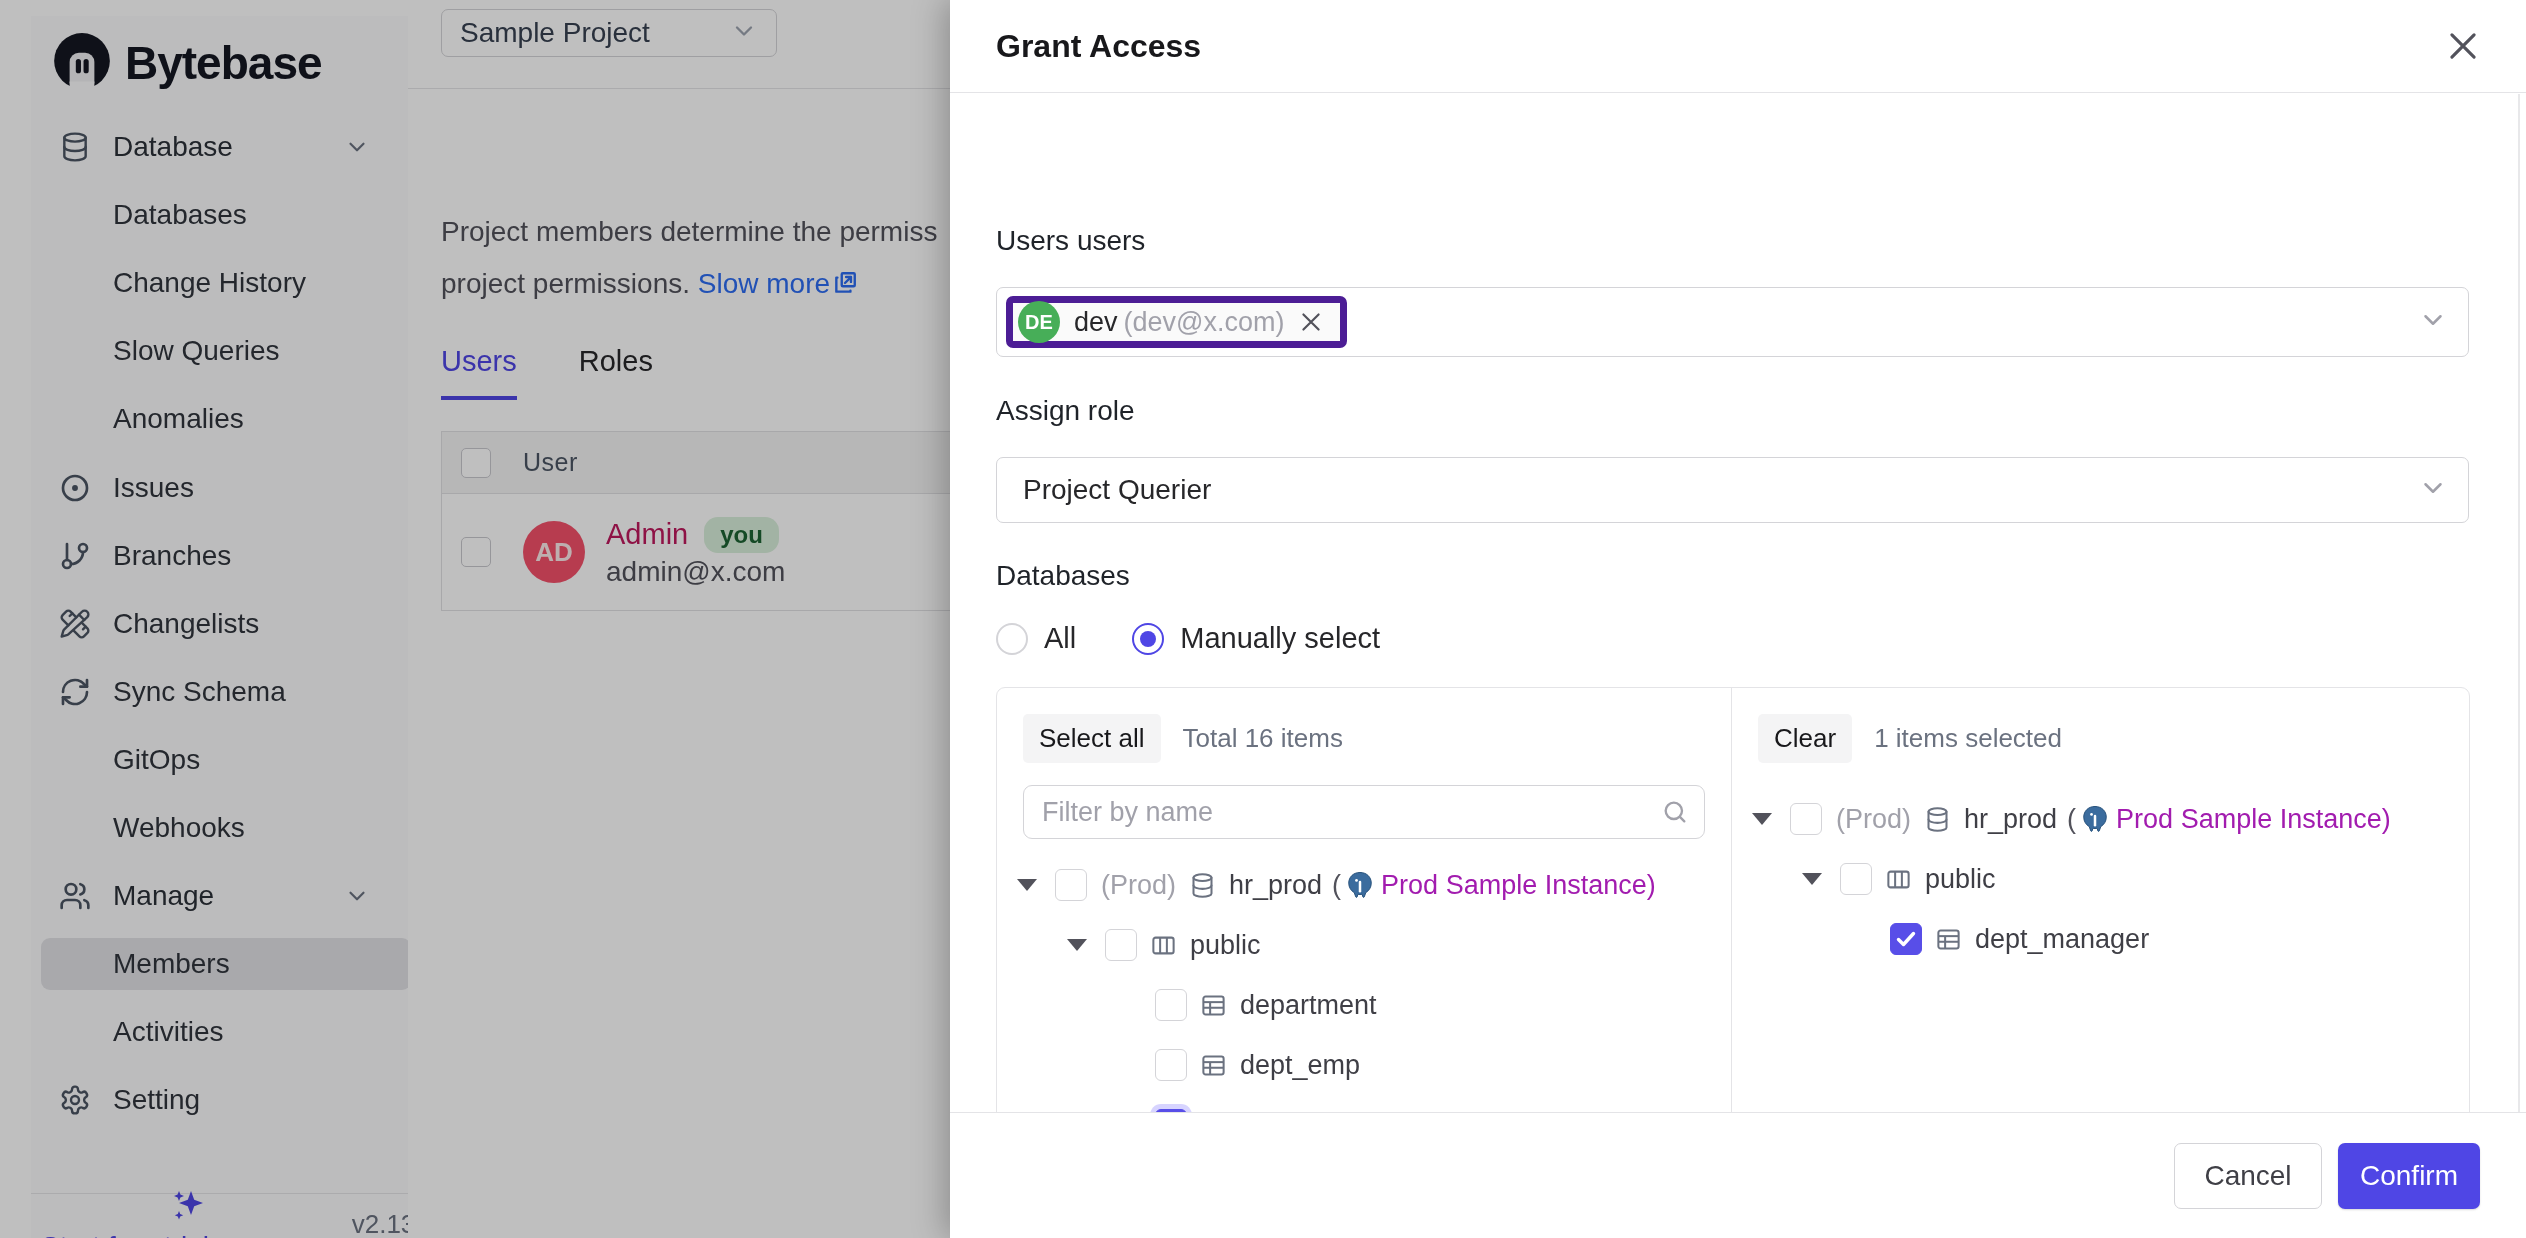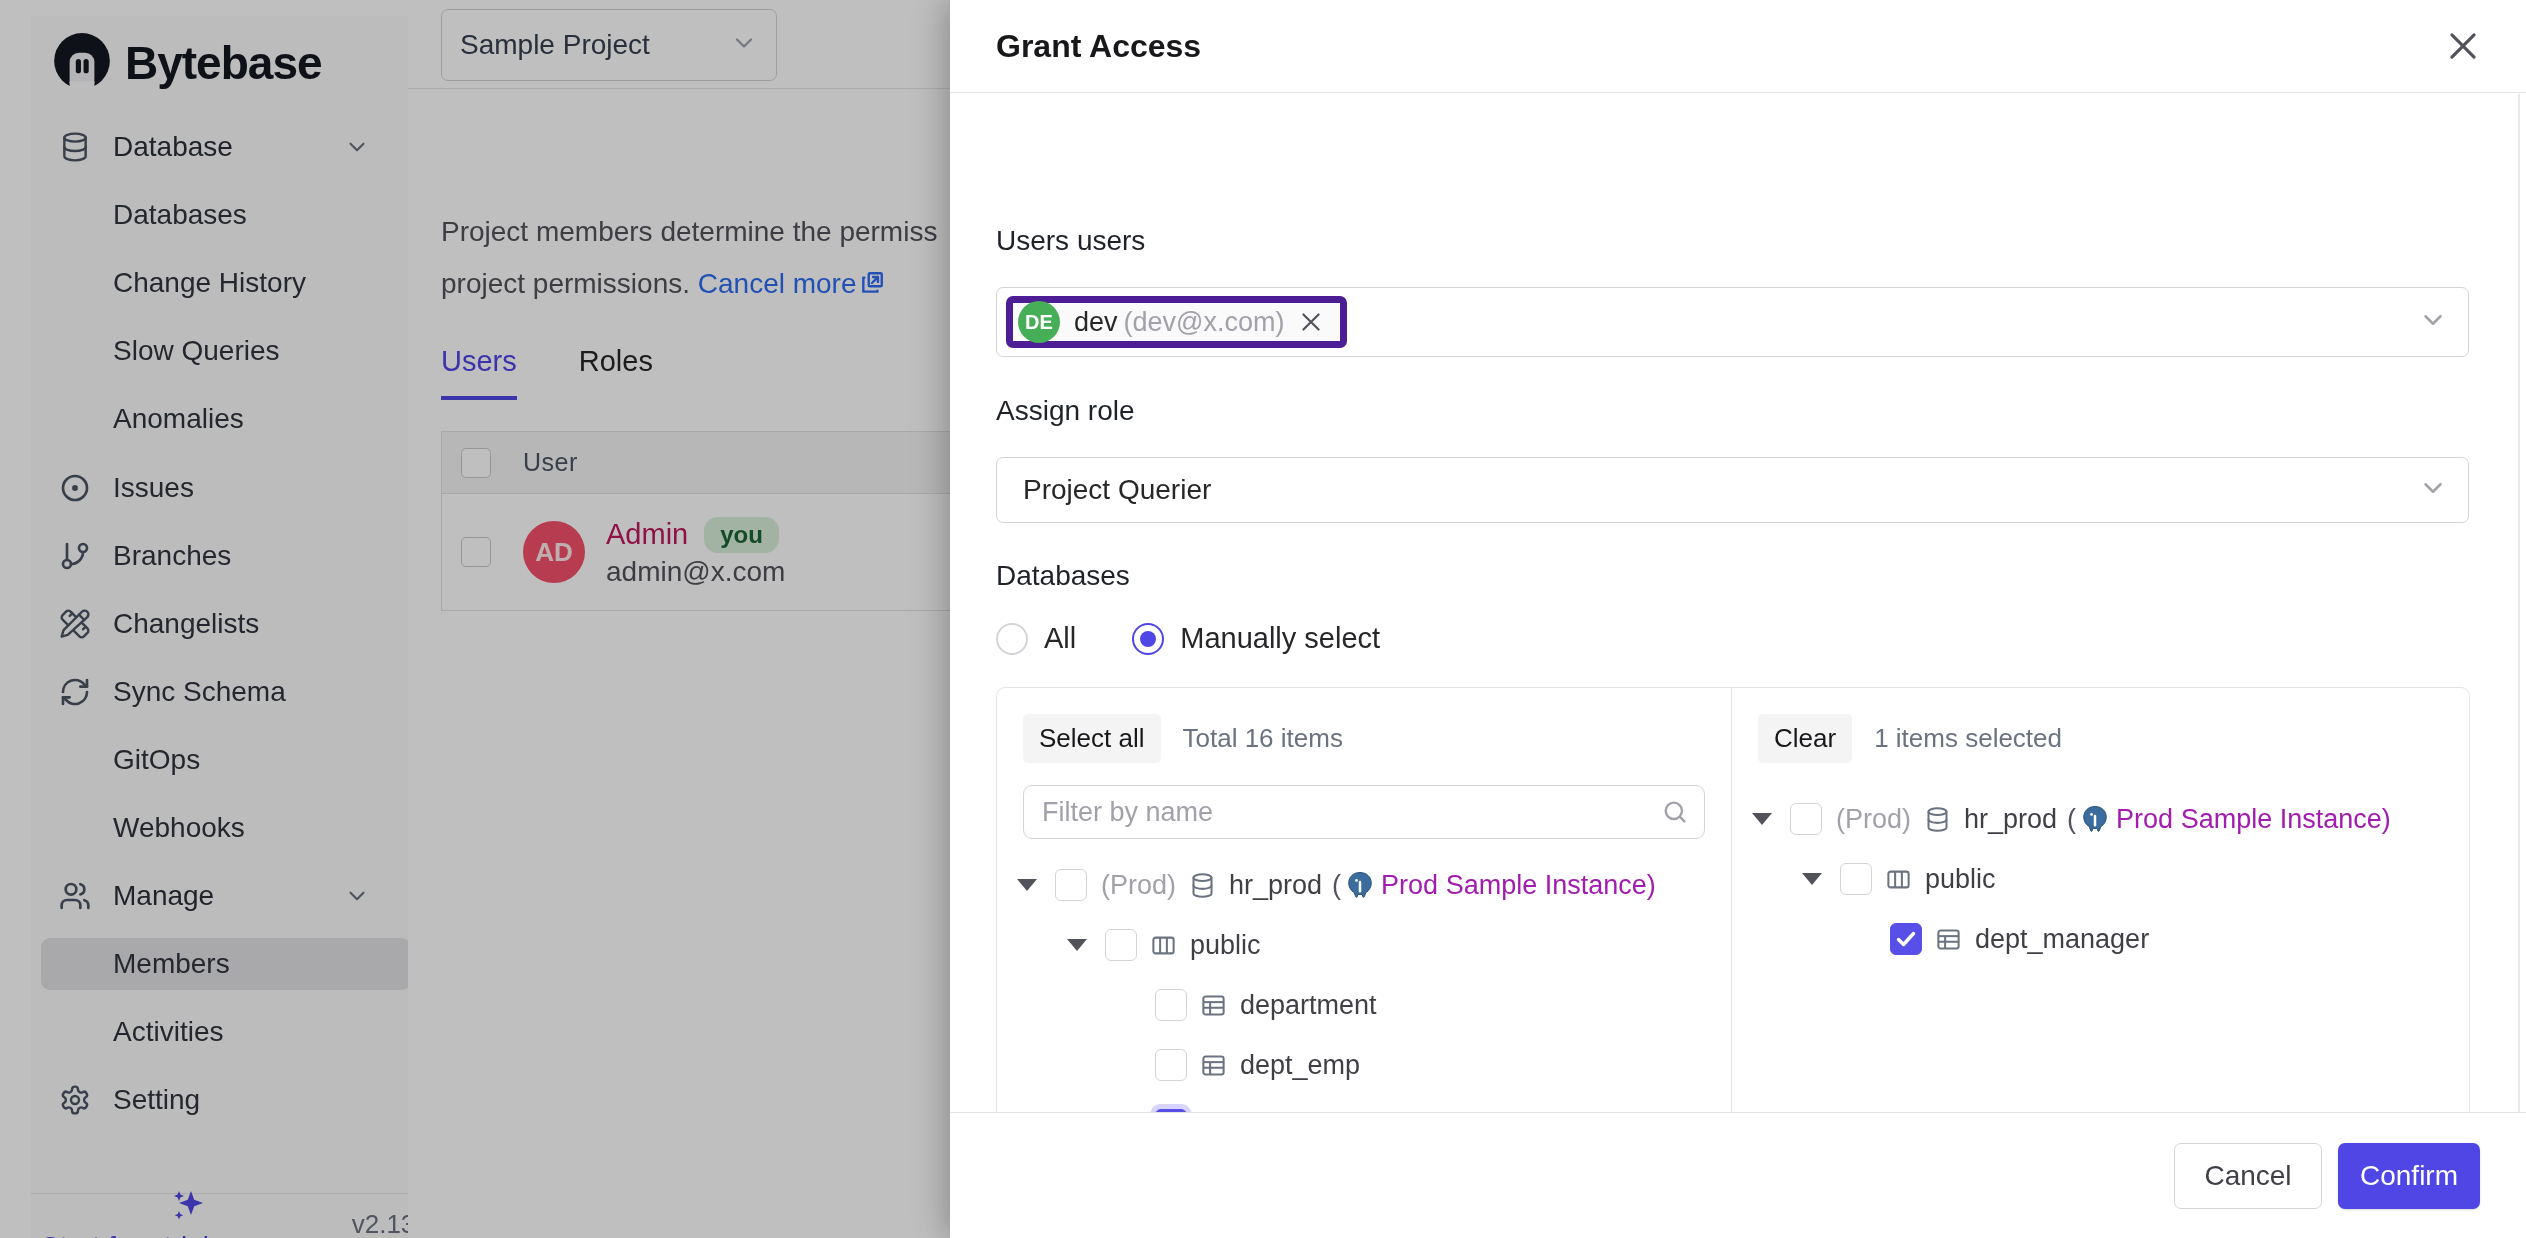--- a/index.html
+++ b/index.html
@@ -24,21 +24,21 @@
   .side-scroll-thumb{position:absolute;right:10px;top:148px;width:14px;height:1020px;background:#c2c2c7;border-radius:7px;}
   .side-bottom{position:absolute;left:0;bottom:0;width:100%;height:61px;border-top:1px solid #e4e4e7;display:flex;align-items:center;background:#fbfbfc;}
   .trial{display:flex;align-items:flex-end;gap:6px;margin-left:10px;cursor:pointer;flex-direction:column;}
   .trial svg{width:40px;height:40px;}
   .trial-label{font-size:28px;color:#4f46e5;font-weight:500;}
   .version{position:absolute;right:24px;font-size:26px;color:#6b7280;}
 
   
   .page{position:absolute;left:408px;top:0;width:2118px;height:1238px;background:#fff;}
   .topbar{position:absolute;left:0;top:0;width:100%;height:89px;border-bottom:1px solid #e4e4e7;}
-  .project-select{position:absolute;left:33px;top:9px;width:336px;height:72px;border:1px solid #d4d4d8;border-radius:7px;display:flex;align-items:center;padding:0 18px;cursor:pointer;background:#fff;}
+  .project-select{position:absolute;left:33px;top:9px;width:336px;height:48px;border:1px solid #d4d4d8;border-radius:7px;display:flex;align-items:center;padding:0 18px;cursor:pointer;background:#fff;}
   .project-select .p-label{font-size:28px;color:#374151;}
   .project-select .p-chev{margin-left:auto;color:#9ca3af;}
   .project-select .p-chev svg{width:28px;height:28px;}
   .page-desc{position:absolute;left:33px;top:206px;width:560px;font-size:28px;line-height:52px;color:#52525b;white-space:nowrap;overflow:hidden;}
   .learn-more{color:#2d6cf2;cursor:pointer;}
   .ext-icon{display:inline-block;vertical-align:-3px;margin-left:2px;color:#2d6cf2;}
   .ext-icon svg{width:26px;height:26px;}
   .tabs{position:absolute;left:33px;top:345px;display:flex;gap:62px;}
   .tab{font-size:29px;color:#27272a;padding-bottom:18px;cursor:pointer;}
   .tab.active{color:#4f46e5;border-bottom:4px solid #4f46e5;}
@@ -302,21 +302,21 @@
               <path d="m6 9 6 6 6-6"></path>
             </svg>
         </span>
       </div>
     </div>
 
     <div class="page-desc">
       <div><span>Project members determine the permiss</span></div>
       <div>
         <span>project permissions.</span>
-        <span class="learn-more">Cancel more</span><span class="ext-icon"><svg viewBox="0 0 24 24" fill="none" stroke="currentColor" stroke-width="2.2" stroke-linecap="round" stroke-linejoin="round">
+        <span class="learn-more">Slow more</span><span class="ext-icon"><svg viewBox="0 0 24 24" fill="none" stroke="currentColor" stroke-width="2.2" stroke-linecap="round" stroke-linejoin="round">
               <path d="M5 7h-1v13h13v-1"></path>
               <rect x="9" y="3" width="12" height="12" rx="1"></rect>
               <path d="m12 12 5.5-5.5"></path>
               <path d="M13 6.5h4.5V11"></path>
             </svg></span>
       </div>
     </div>
 
     <div class="tabs">
       <div class="tab active">Users</div>

